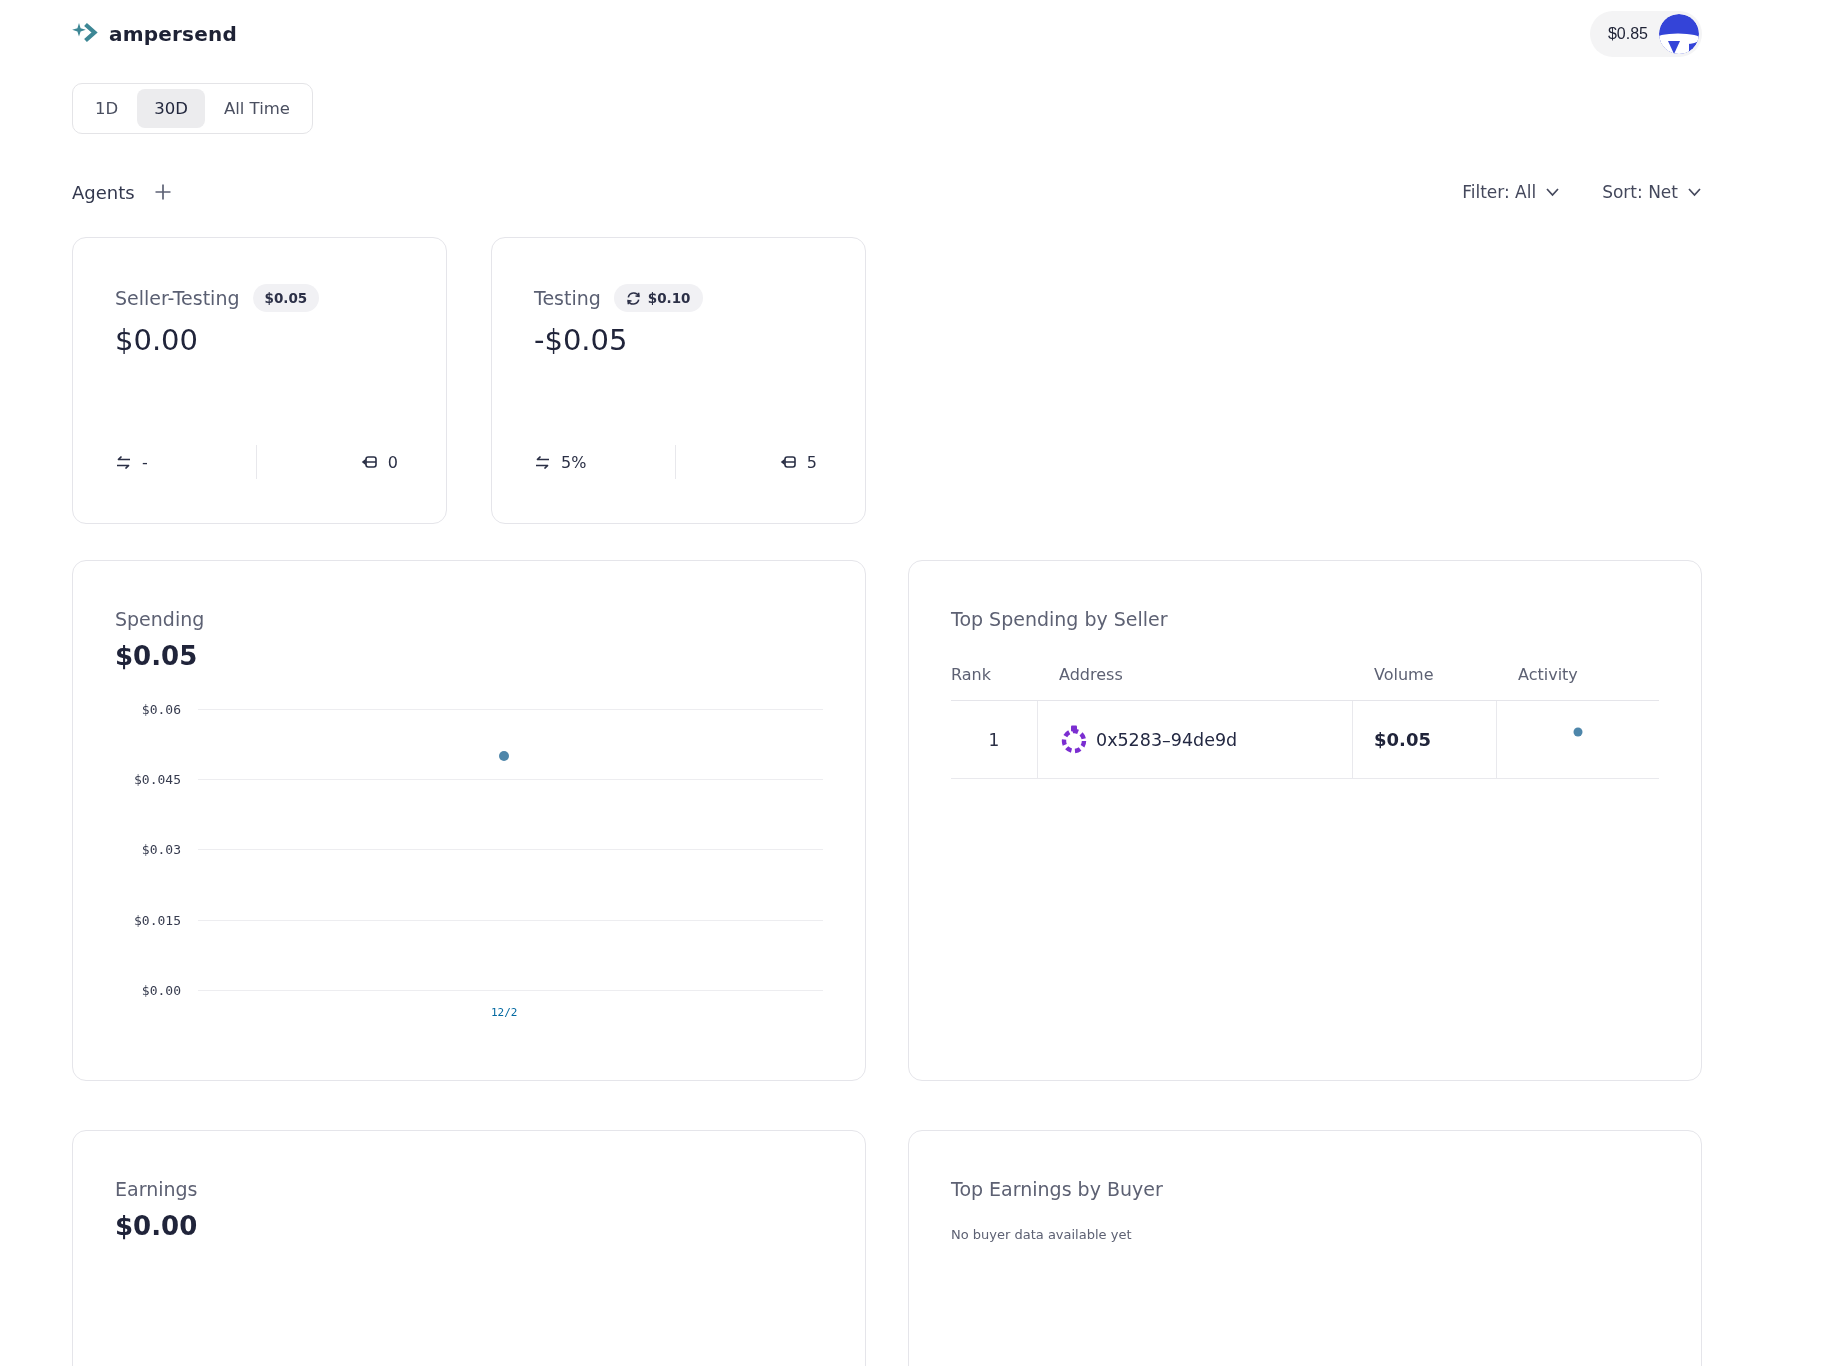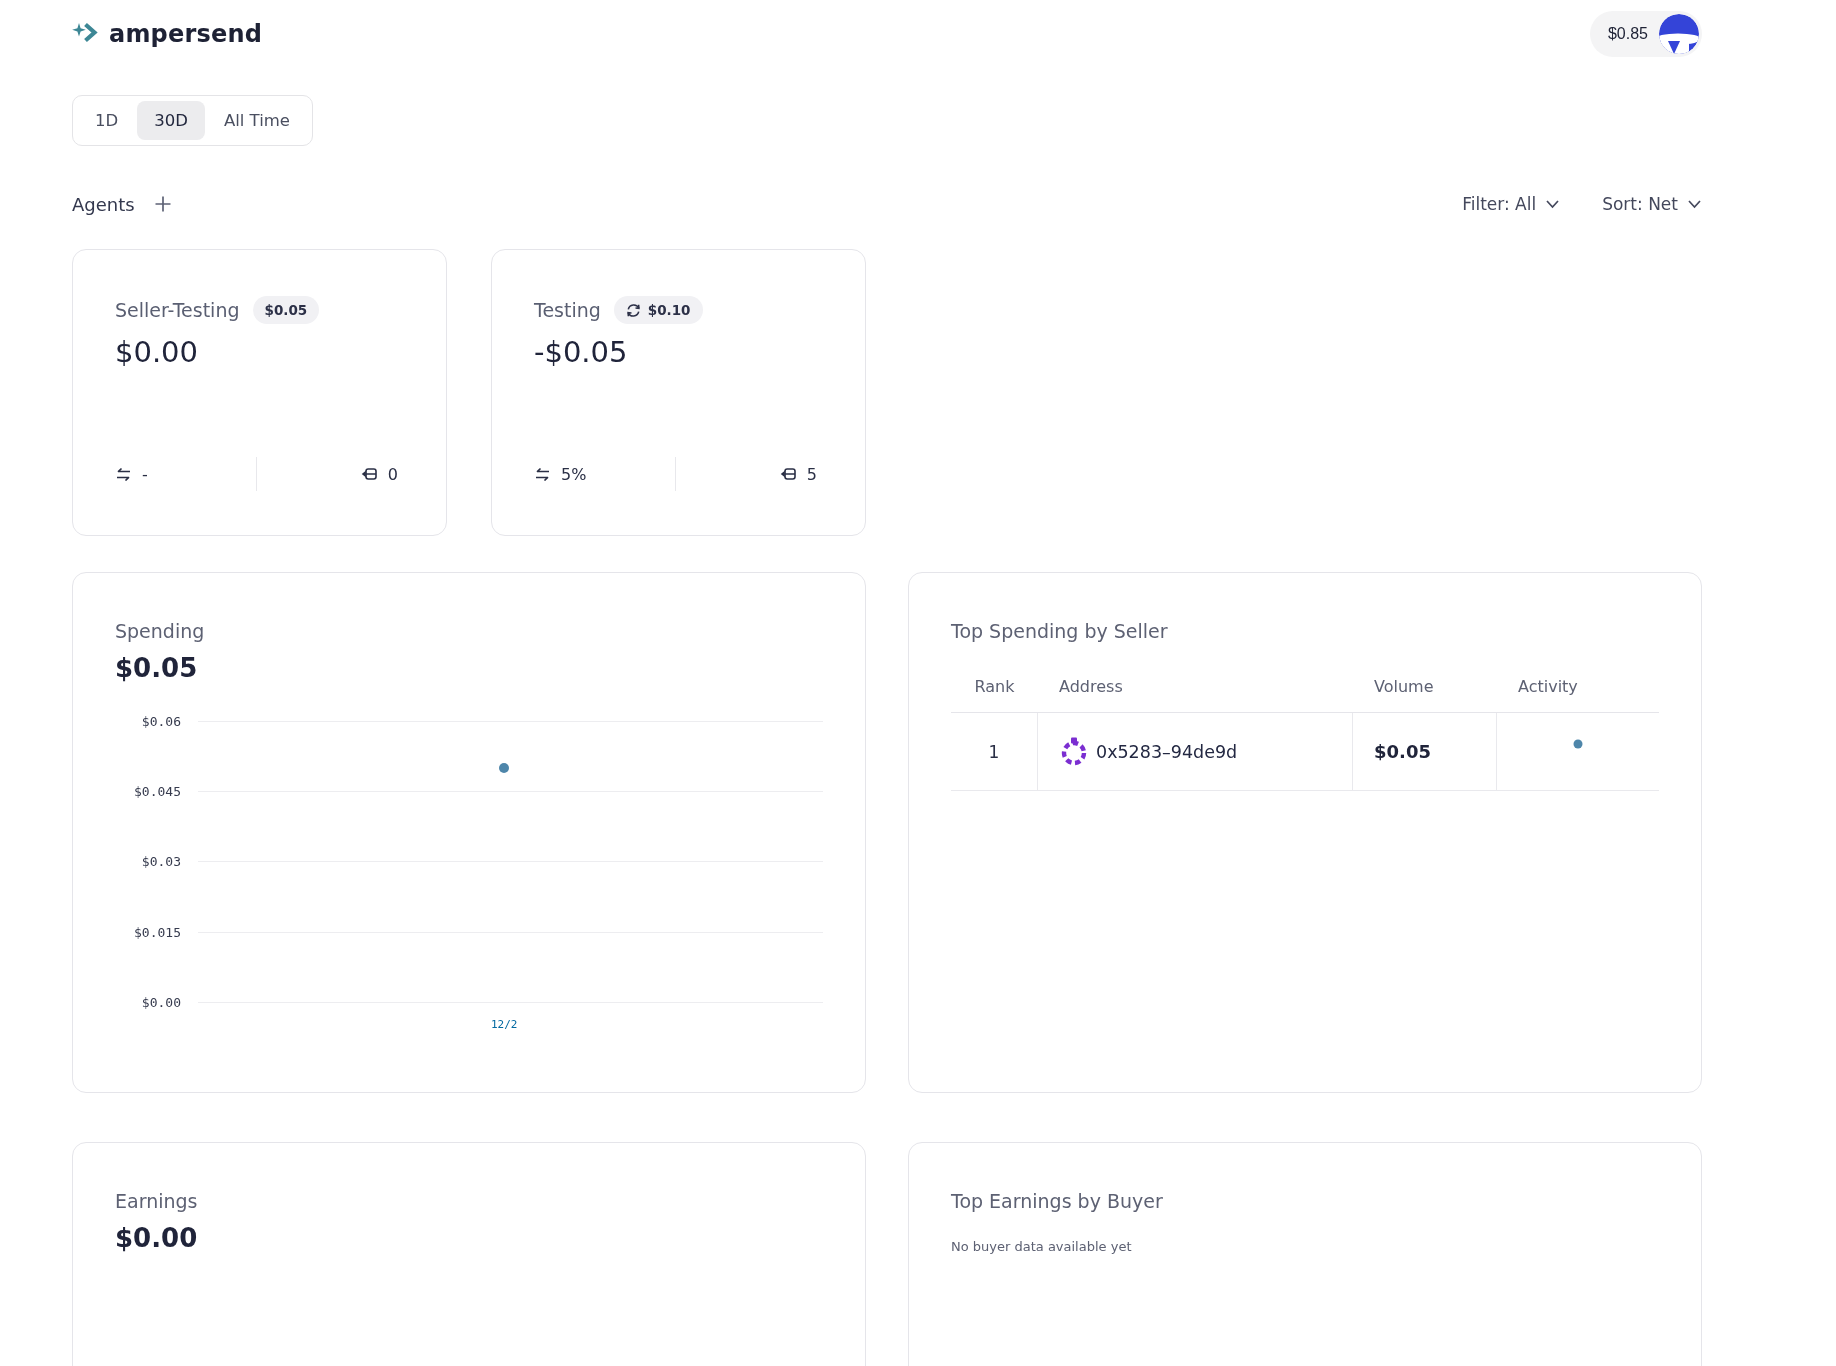--- a/index.html
+++ b/index.html
@@ -3,28 +3,28 @@
 <meta charset="utf-8">
 <style>
   * { margin:0; padding:0; box-sizing:border-box; }
   html,body { width:1836px; height:1366px; overflow:hidden; background:#ffffff;
     font-family:"DejaVu Sans", sans-serif; color:#20243c; -webkit-font-smoothing:antialiased; }
   .container { width:1630px; margin-left:72px; }
 
   
   .app-header { display:flex; justify-content:space-between; align-items:center; padding-top:12px; height:56px; }
   .brand { display:flex; align-items:center; gap:10px; }
-  .brand-name { font-size:24px; font-weight:bold; color:#1e2235; letter-spacing:.2px; }
+  .brand-name { font-size:20px; font-weight:bold; color:#1e2235; letter-spacing:.2px; }
   .balance-pill { display:flex; align-items:center; gap:11px; background:#f4f4f5; border:none;
     border-radius:24px; padding:3px 3px 3px 18px; height:46px; cursor:pointer; }
   .balance-amount { font-size:16px; color:#1e2235; font-weight:500; }
   .avatar { width:40px; height:40px; border-radius:50%; overflow:hidden; display:block; }
 
   
-  .tabs { display:inline-flex; align-items:center; margin-top:39px; border:1px solid #e4e4e7;
+  .tabs { display:inline-flex; align-items:center; margin-top:27px; border:1px solid #e4e4e7;
     border-radius:10px; padding:5px; gap:2px; background:#fff; }
   .tab { border:none; background:transparent; font-family:inherit; font-size:16.5px; color:#4a4f60;
     padding:0 17px; height:39px; border-radius:8px; cursor:pointer; }
   .tab.selected { background:#ececee; color:#23283e; font-weight:500; }
 
   
   .agents-row { margin-top:46px; display:flex; justify-content:space-between; align-items:center; }
   .agents-title { display:flex; align-items:center; gap:16px; }
   .agents-title span { font-size:18px; color:#33384e; font-weight:500; }
   .icon-btn { background:none; border:none; cursor:pointer; display:flex; align-items:center; padding:2px; }
@@ -65,21 +65,21 @@
   .chart-dot { position:absolute; width:10px; height:10px; border-radius:50%; background:#4e86aa;
     transform:translate(-50%,-50%); }
   .x-label { position:absolute; top:100%; margin-top:16px; transform:translateX(-50%);
     font-family:"DejaVu Sans Mono", monospace; font-size:11px; color:#0369a1; }
 
   
   .table { margin-top:34px; width:708px; }
   .thead { display:grid; grid-template-columns:87px 315px 144px 162px; border-bottom:1px solid #e5e5ea;
     padding-bottom:16px; }
   .th { font-size:16px; color:#5d6173; padding-left:21px; }
-  .th.rank { text-align:center; padding-left:0; }
+  .th.rank { padding-left:0; }
   .trow { display:grid; grid-template-columns:87px 315px 144px 162px; height:78px;
     border-bottom:1px solid #e9e9ed; cursor:pointer; }
   .td { display:flex; align-items:center; padding-left:21px; border-right:1px solid #e9e9ed; }
   .td:last-child { border-right:none; }
   .td.rank { justify-content:center; padding-left:0; font-size:17px; color:#2a2f45; }
   .td.address { gap:7px; font-size:17.5px; color:#232842; }
   .td.volume { font-size:18px; font-weight:600; color:#20243a; }
   .td.activity { position:relative; padding-left:0; }
   .activity-dot { position:absolute; left:50%; top:40%; width:9px; height:9px; border-radius:50%;
     background:#4e86aa; transform:translate(-50%,-50%); }

